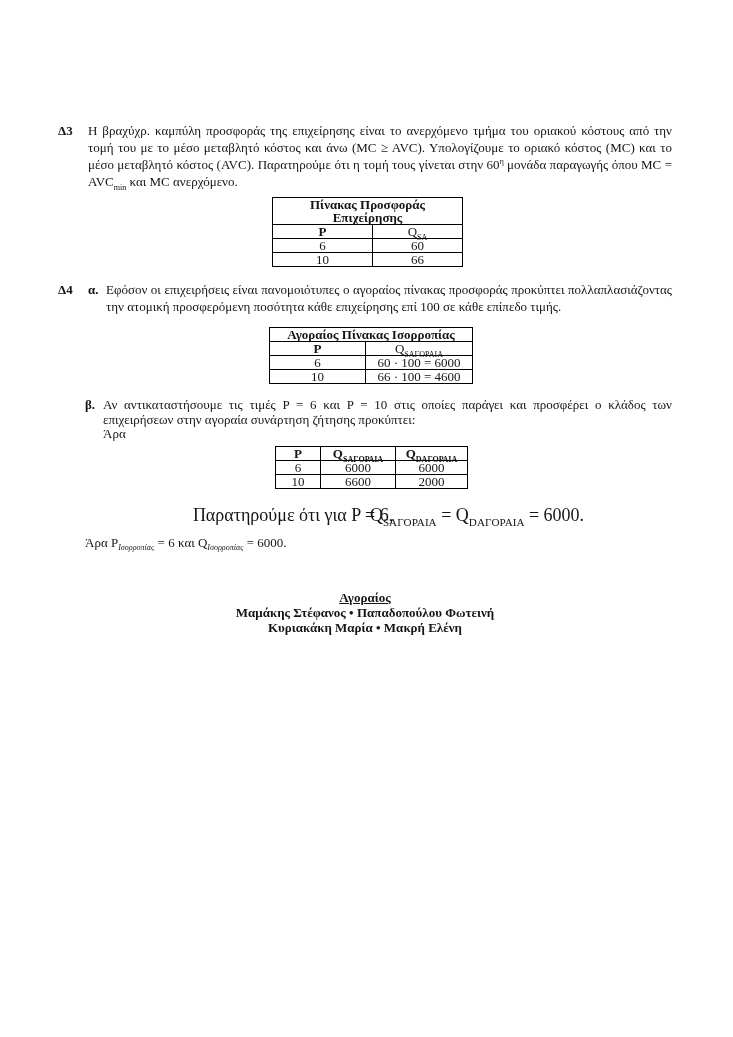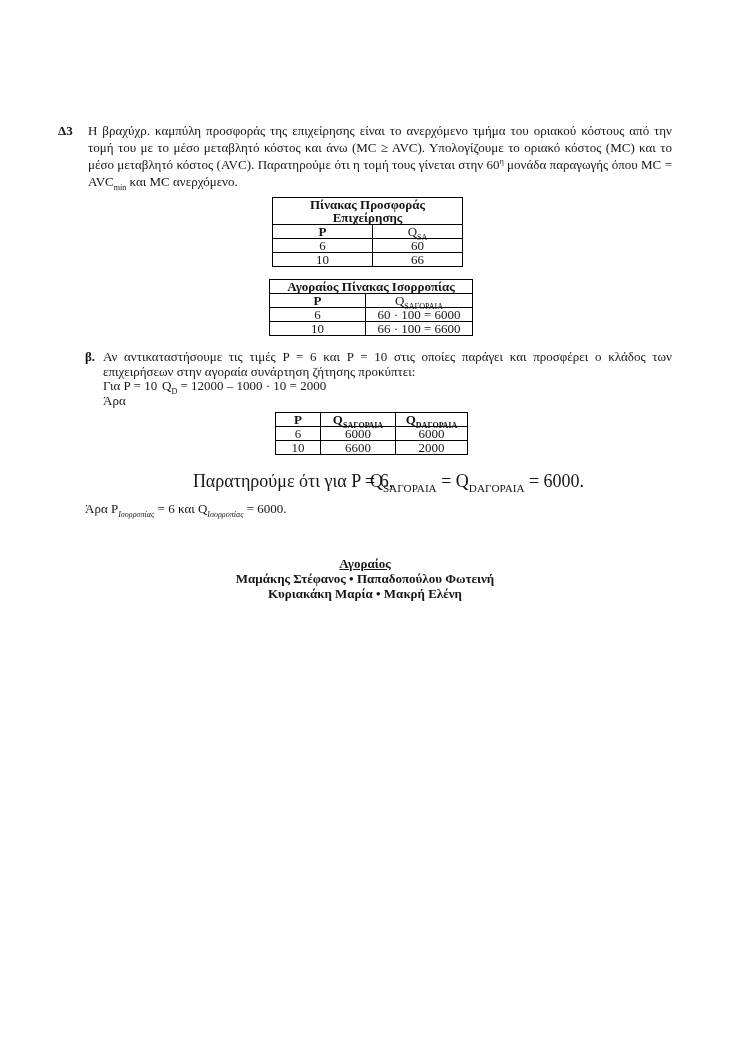--- a/index.html
+++ b/index.html
@@ -95,50 +95,54 @@
       <td>6</td>
       <td>60</td>
     </tr>
     <tr>
       <td>10</td>
       <td>66</td>
     </tr>
   </tbody>
     </table>
 
+  <div class="para-row d4-block">
+    <span class="side-label lbl-d">Δ4</span>
+    <span class="side-label lbl-sub">α.</span>
+    <p class="para grow">Εφόσον οι επιχειρήσεις είναι πανομοιότυπες ο αγοραίος πίνακας προσφοράς προκύπτει πολλαπλασιάζοντας την ατομική προσφερόμενη ποσότητα κάθε επιχείρησης επί 100 σε κάθε επίπεδο τιμής.</p>
+  </div>
 
   <table class="doc-table t2">
     <colgroup>
         <col class="c1">
         <col class="c2">
       </colgroup>
     <tbody>
         <tr>
       <th colspan="2" class="t-title">Αγοραίος Πίνακας Ισορροπίας</th>
     </tr>
     <tr>
       <th class="p-head">P</th>
       <th><span>Q</span><sub>SΑΓΟΡΑΙΑ</sub></th>
     </tr>
     <tr>
       <td>6</td>
       <td>60 · 100 = 6000</td>
     </tr>
     <tr>
       <td>10</td>
-      <td>66 · 100 = 6600</td>
+      <td>66 · 100 = 4600</td>
     </tr>
   </tbody>
     </table>
 
   <div class="para-row b-block">
     <span class="side-label lbl-sub" style="line-height:14.5px">β.</span>
     <div class="grow b-text">
       <div class="b-intro">Αν αντικαταστήσουμε τις τιμές P = 6 και P = 10 στις οποίες παράγει και προσφέρει ο κλάδος των επιχειρήσεων στην αγοραία συνάρτηση ζήτησης προκύπτει:</div>
-      <div class="eq-line"><span class="eq-for">Για P = 10</span><span>Q</span><sub>D</sub><span> = 12000 – 1000 · 10 = 2000</span></div>
       <div>Άρα</div>
     </div>
   </div>
 
   <table class="doc-table t3">
     <colgroup>
         <col class="c1">
         <col class="c2">
         <col class="c3">
       </colgroup>

